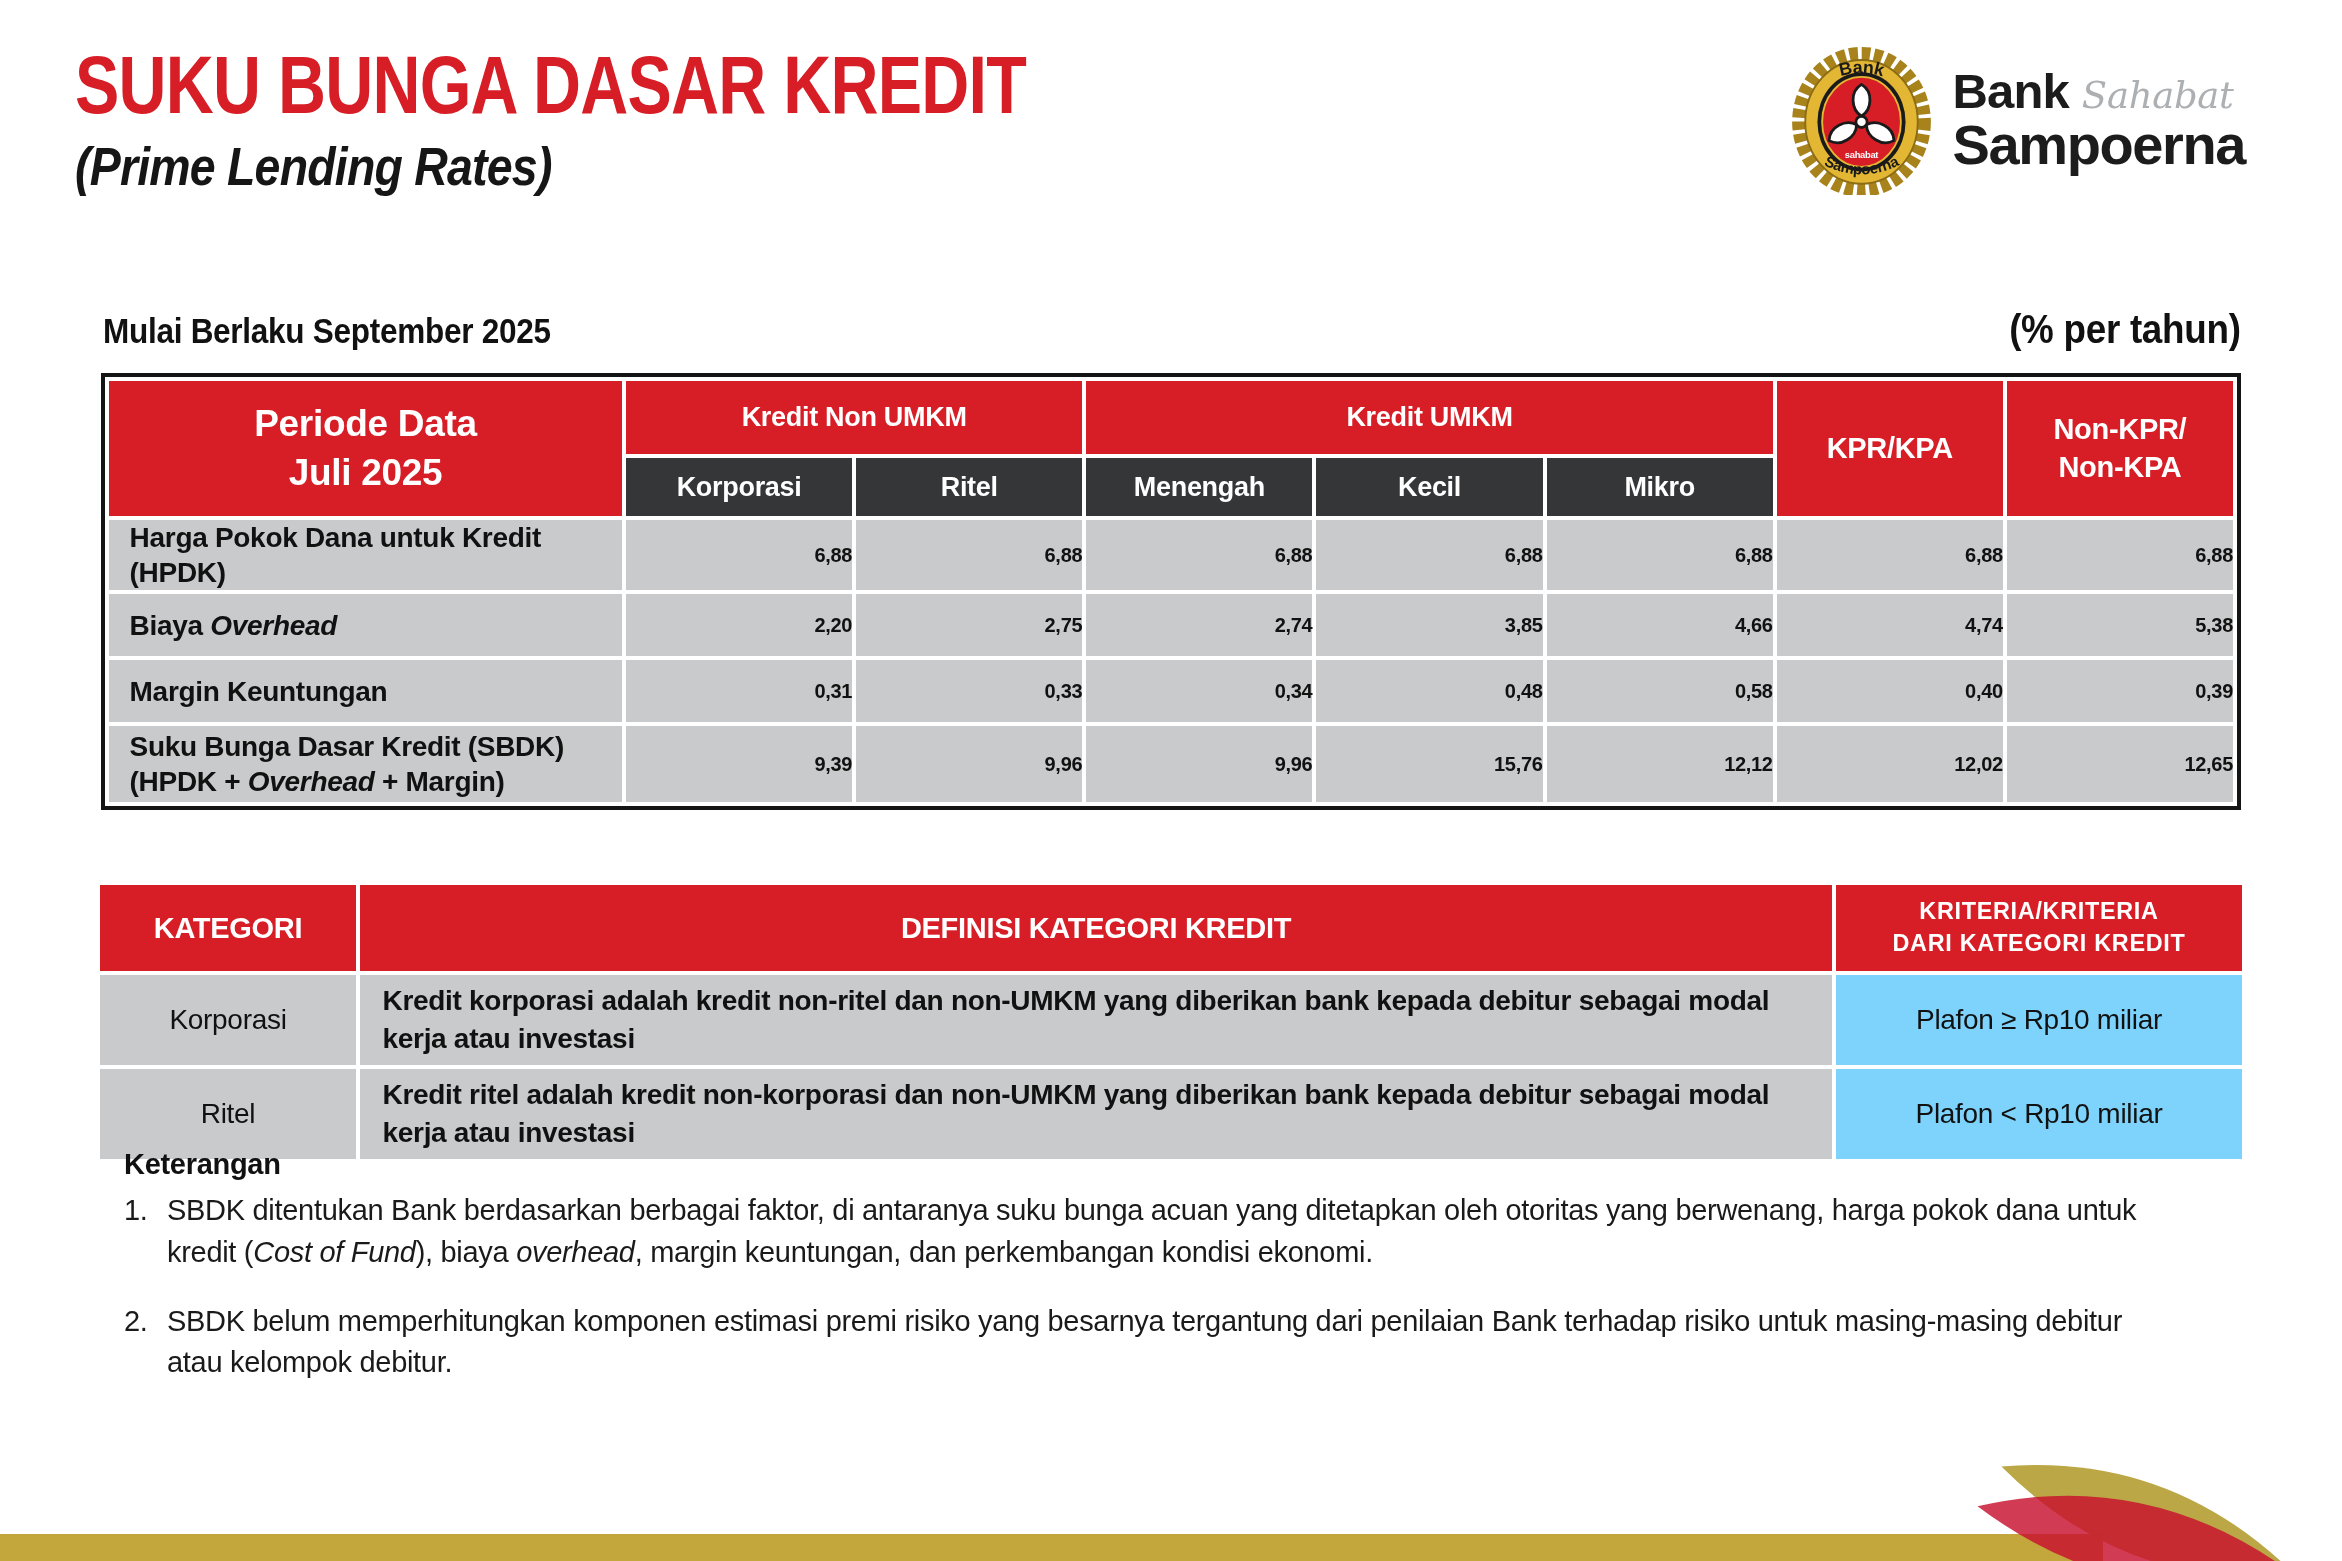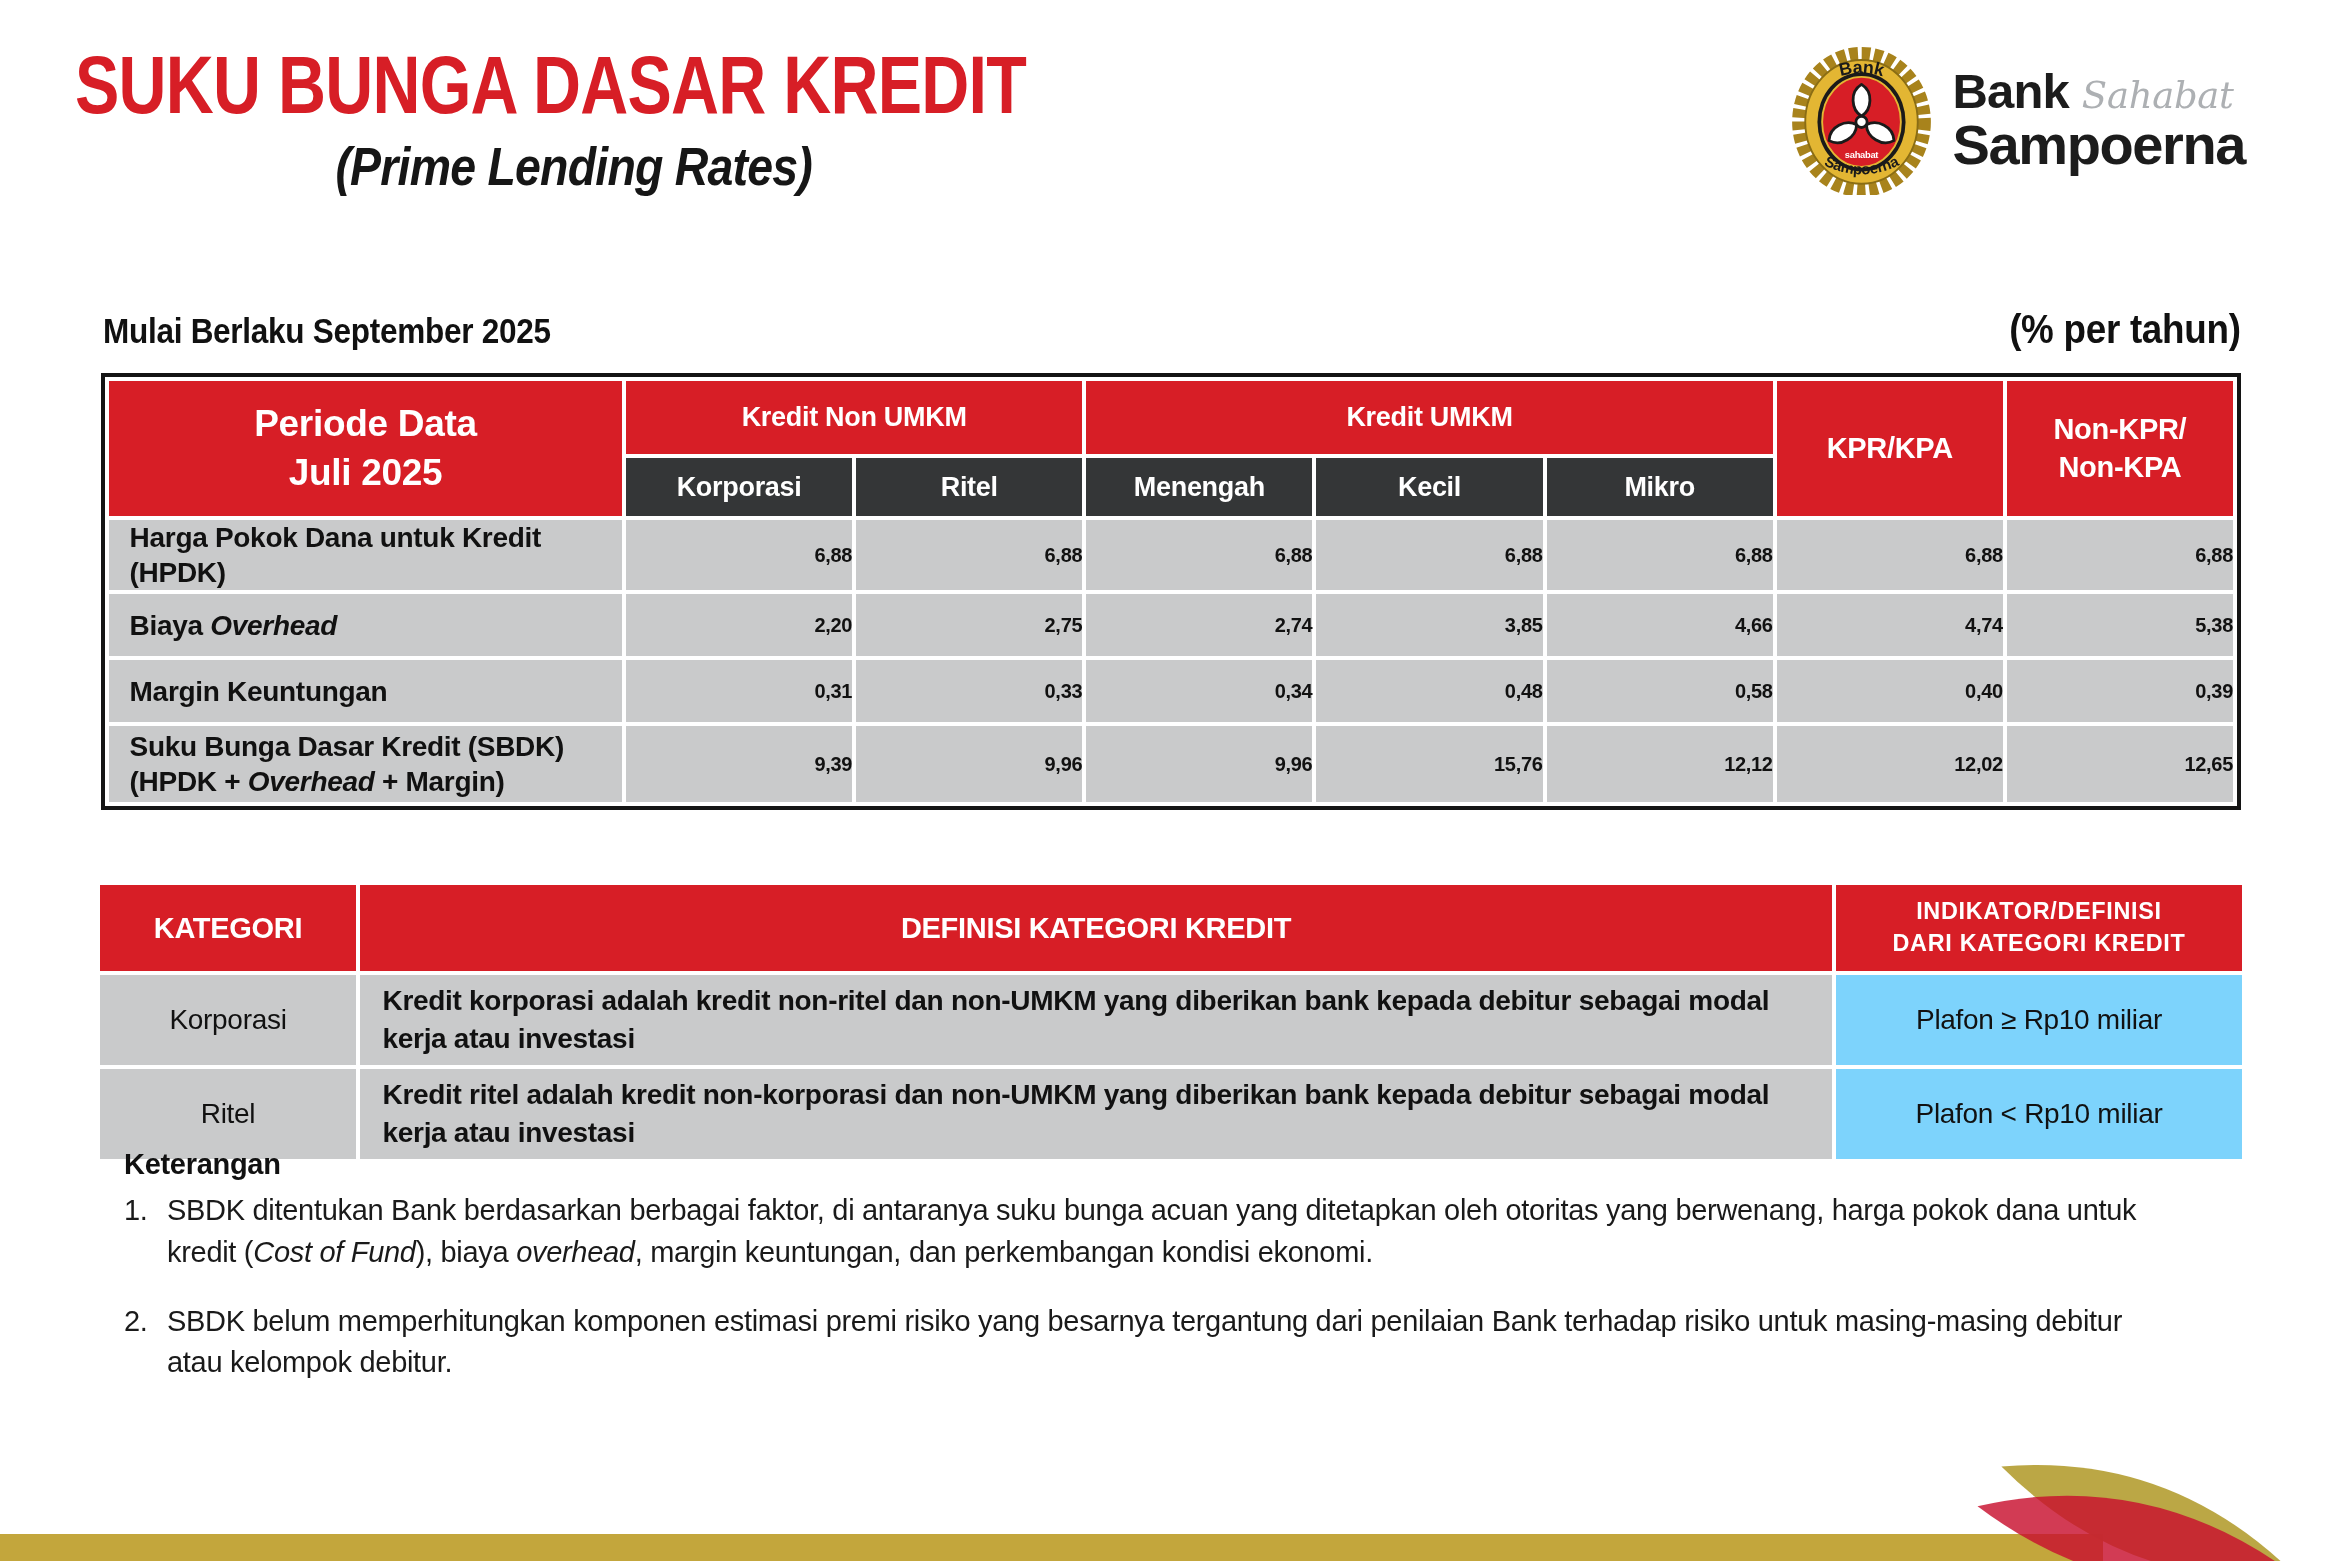--- a/index.html
+++ b/index.html
@@ -4,21 +4,21 @@
 <style>
   * { margin:0; padding:0; box-sizing:border-box; }
   html,body { width:2342px; height:1562px; }
   body {
     position:relative; overflow:hidden; background:#ffffff;
     font-family:"Liberation Sans", sans-serif; color:#111;
     letter-spacing:-0.3px;
   }
 
   
-  .title-block { position:absolute; left:75px; top:43px;text-align:center; }
+  .title-block { position:absolute; left:75px; top:43px; }
   .main-title {
     font-size:81px; font-weight:900; color:#D71E26; line-height:1.04;
     transform:scaleX(0.82); transform-origin:left top; white-space:nowrap;
     letter-spacing:-0.9px;
   }
   .sub-title {
     font-size:54px; font-weight:800; font-style:italic; color:#161616;
     transform:scaleX(0.86); transform-origin:left top; white-space:nowrap;
     margin-top:7.5px; letter-spacing:-0.9px;
   }
@@ -212,21 +212,21 @@
   <colgroup>
     <col style="width:260px">
     <col>
     <col style="width:410px">
   </colgroup>
   <tbody>
       <tr>
     <td class="defs-hdr defs-hdr-kategori">KATEGORI</td>
     <td class="defs-hdr defs-hdr-definisi">DEFINISI KATEGORI KREDIT</td>
     <td class="defs-hdr defs-hdr-indikator">
-      <div>INDIKATOR/DEFINISI</div>
+      <div>KRITERIA/KRITERIA</div>
       <div>DARI KATEGORI KREDIT</div>
     </td>
   </tr>
   <tr>
     <td class="defs-cat">Korporasi</td>
     <td class="defs-def">Kredit korporasi adalah kredit non-ritel dan non-UMKM yang diberikan bank kepada debitur sebagai modal kerja atau investasi</td>
     <td class="defs-ind">Plafon ≥ Rp10 miliar</td>
   </tr>
   <tr>
     <td class="defs-cat">Ritel</td>

